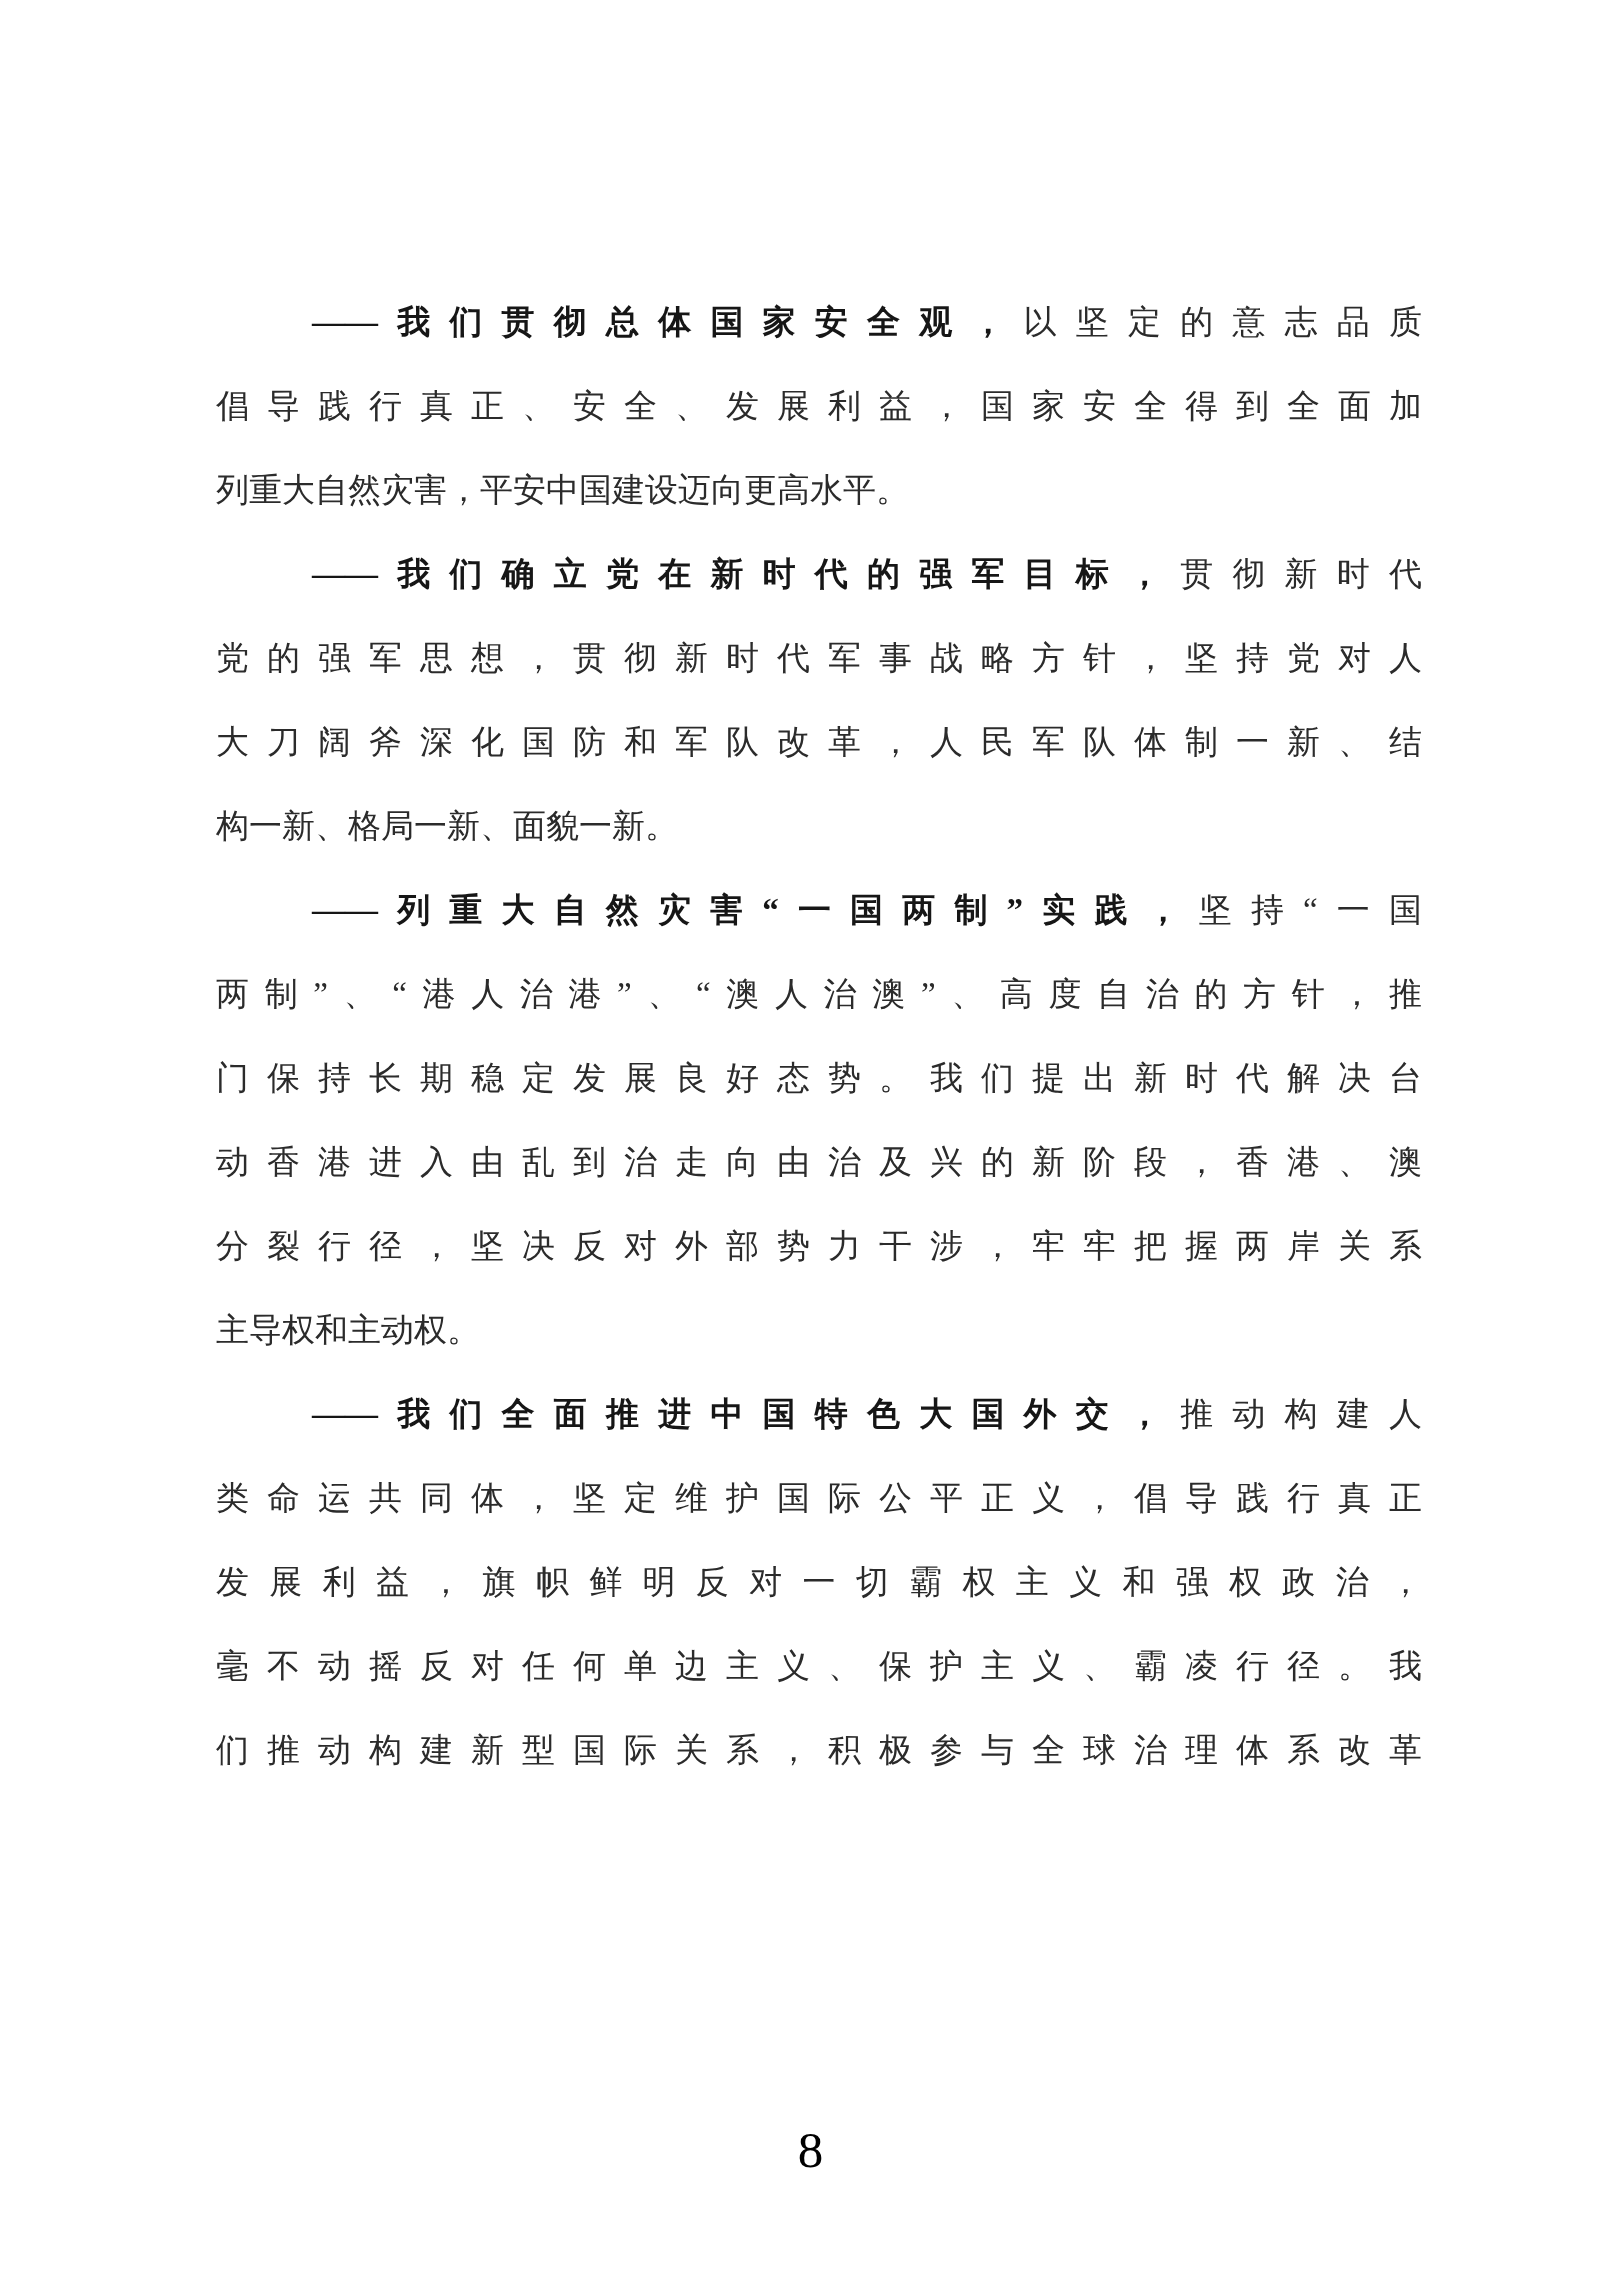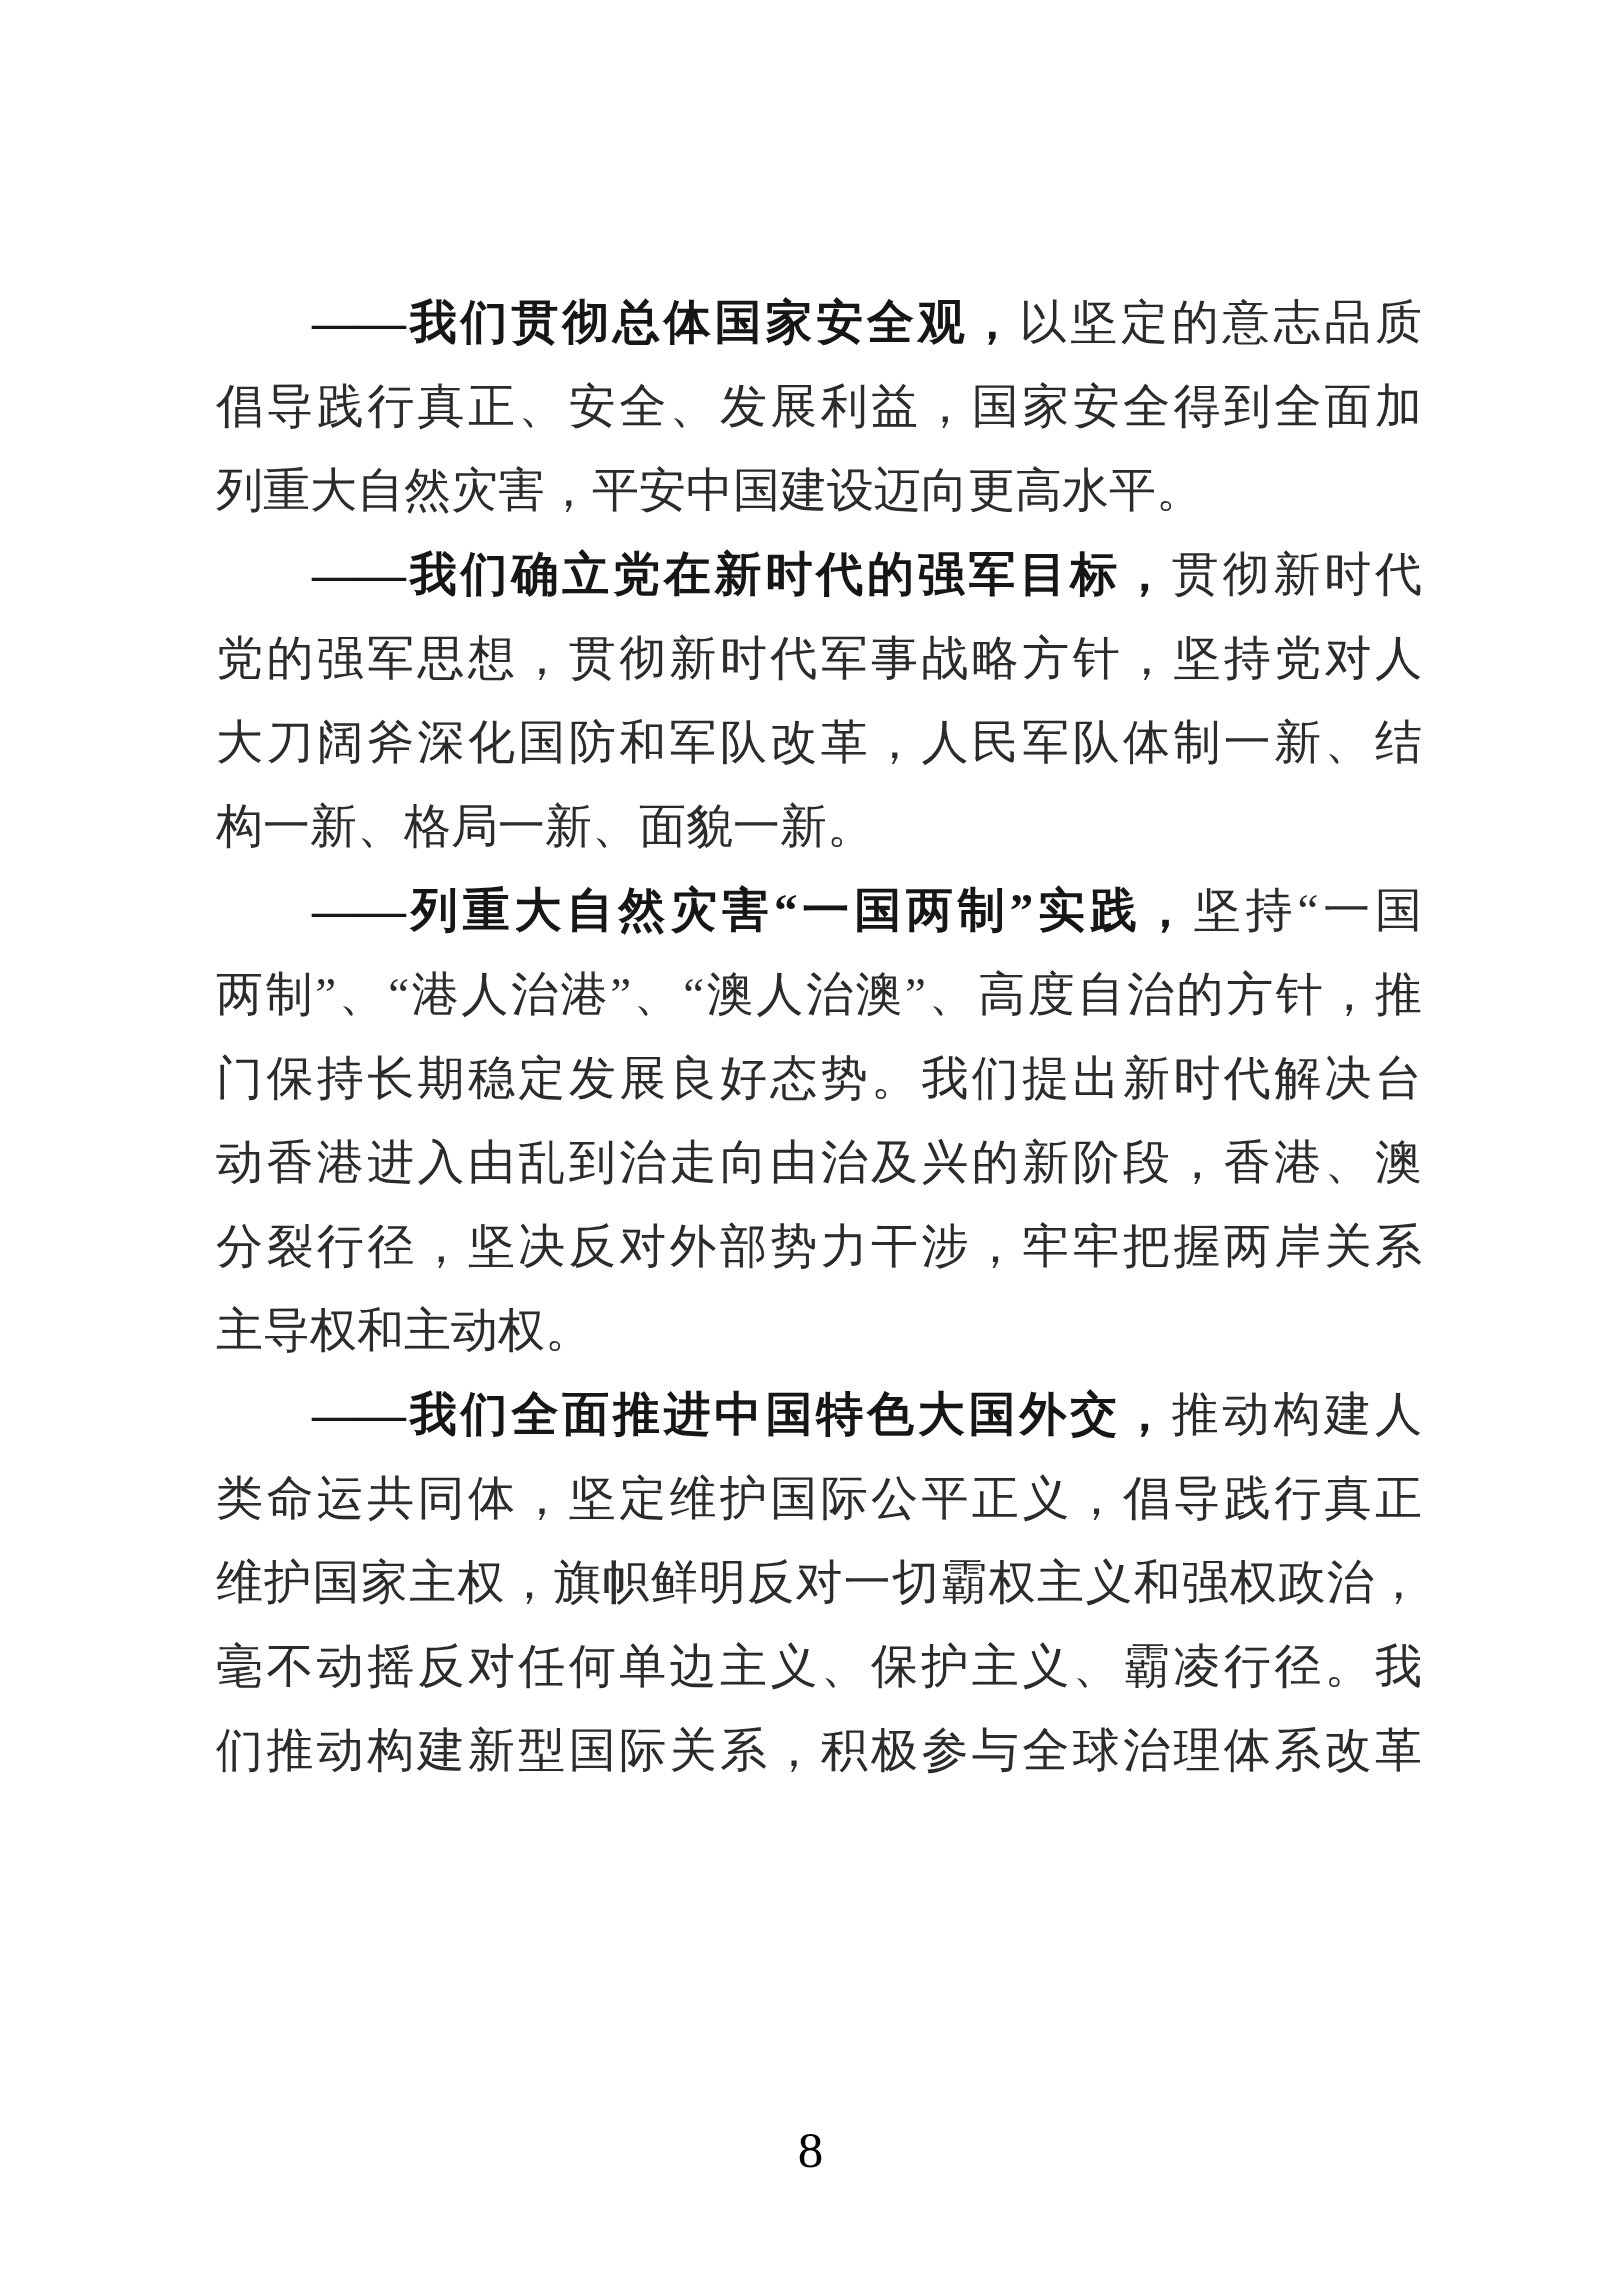--- a/index.html
+++ b/index.html
@@ -16,21 +16,21 @@
     overflow:hidden;
   }
   .page{
     position:absolute;inset:0;
   }
   .text-block{
     position:absolute;
     left:216px;top:280px;
     width:1206px;
     color:var(--text-color);
-    font-size:47px;
+    font-size:33px;
   }
   .line{
     height:84px;
     line-height:84px;
     overflow:hidden;
     white-space:nowrap;
   }
   .line.justify{
     white-space:normal;
     text-align:justify;
@@ -66,19 +66,19 @@
       <div class="line justify"><span>大刀阔斧深化国防和军队改革，人民军队体制一新、结</span></div>
       <div class="line"><span>构一新、格局一新、面貌一新。</span></div>
       <div class="line justify indent"><b>——列重大自然灾害“一国两制”实践，</b><span>坚持“一国</span></div>
       <div class="line justify"><span>两制”、“港人治港”、“澳人治澳”、高度自治的方针，推</span></div>
       <div class="line justify"><span>门保持长期稳定发展良好态势。我们提出新时代解决台</span></div>
       <div class="line justify"><span>动香港进入由乱到治走向由治及兴的新阶段，香港、澳</span></div>
       <div class="line justify"><span>分裂行径，坚决反对外部势力干涉，牢牢把握两岸关系</span></div>
       <div class="line"><span>主导权和主动权。</span></div>
       <div class="line justify indent"><b>——我们全面推进中国特色大国外交，</b><span>推动构建人</span></div>
       <div class="line justify"><span>类命运共同体，坚定维护国际公平正义，倡导践行真正</span></div>
-      <div class="line justify"><span>维护国家主权，旗帜鲜明反对一切霸权主义和强权政治，</span></div>
+      <div class="line justify"><span>发展利益，旗帜鲜明反对一切霸权主义和强权政治，</span></div>
       <div class="line justify"><span>毫不动摇反对任何单边主义、保护主义、霸凌行径。我</span></div>
       <div class="line justify"><span>们推动构建新型国际关系，积极参与全球治理体系改革</span></div>
     </div>
   <div class="page-number">8</div>
 </div>
 
 
 </body></html>

